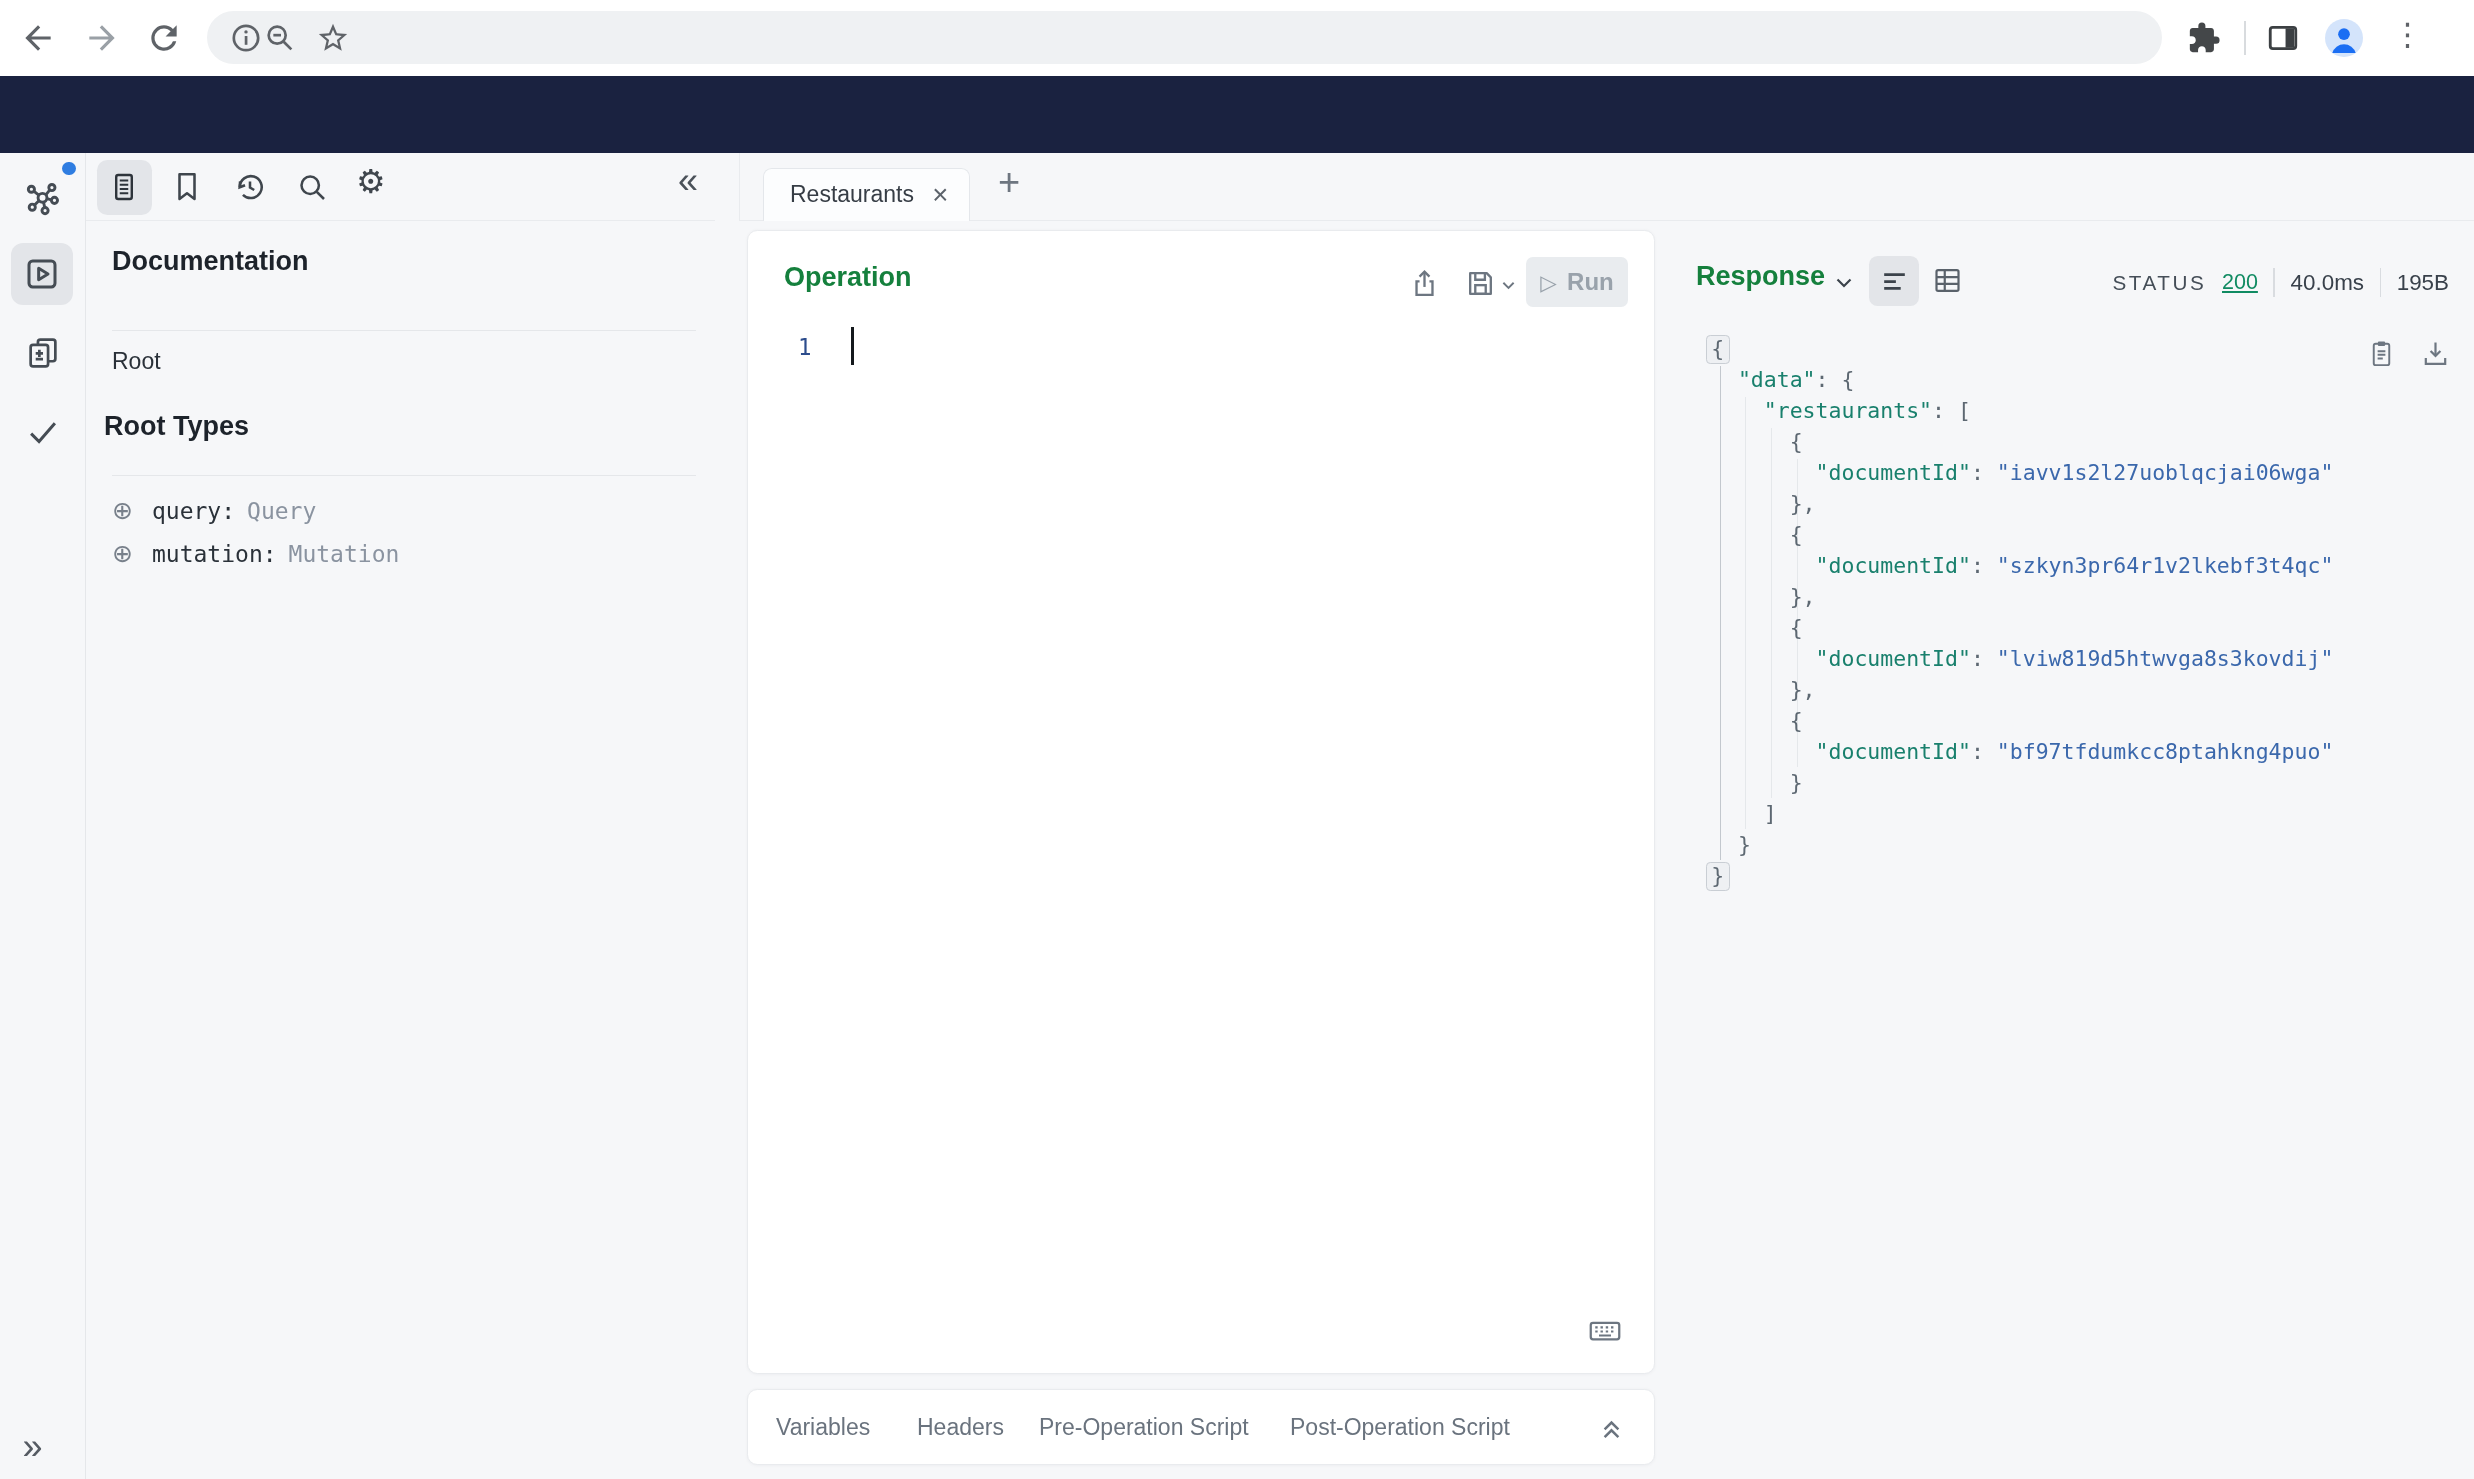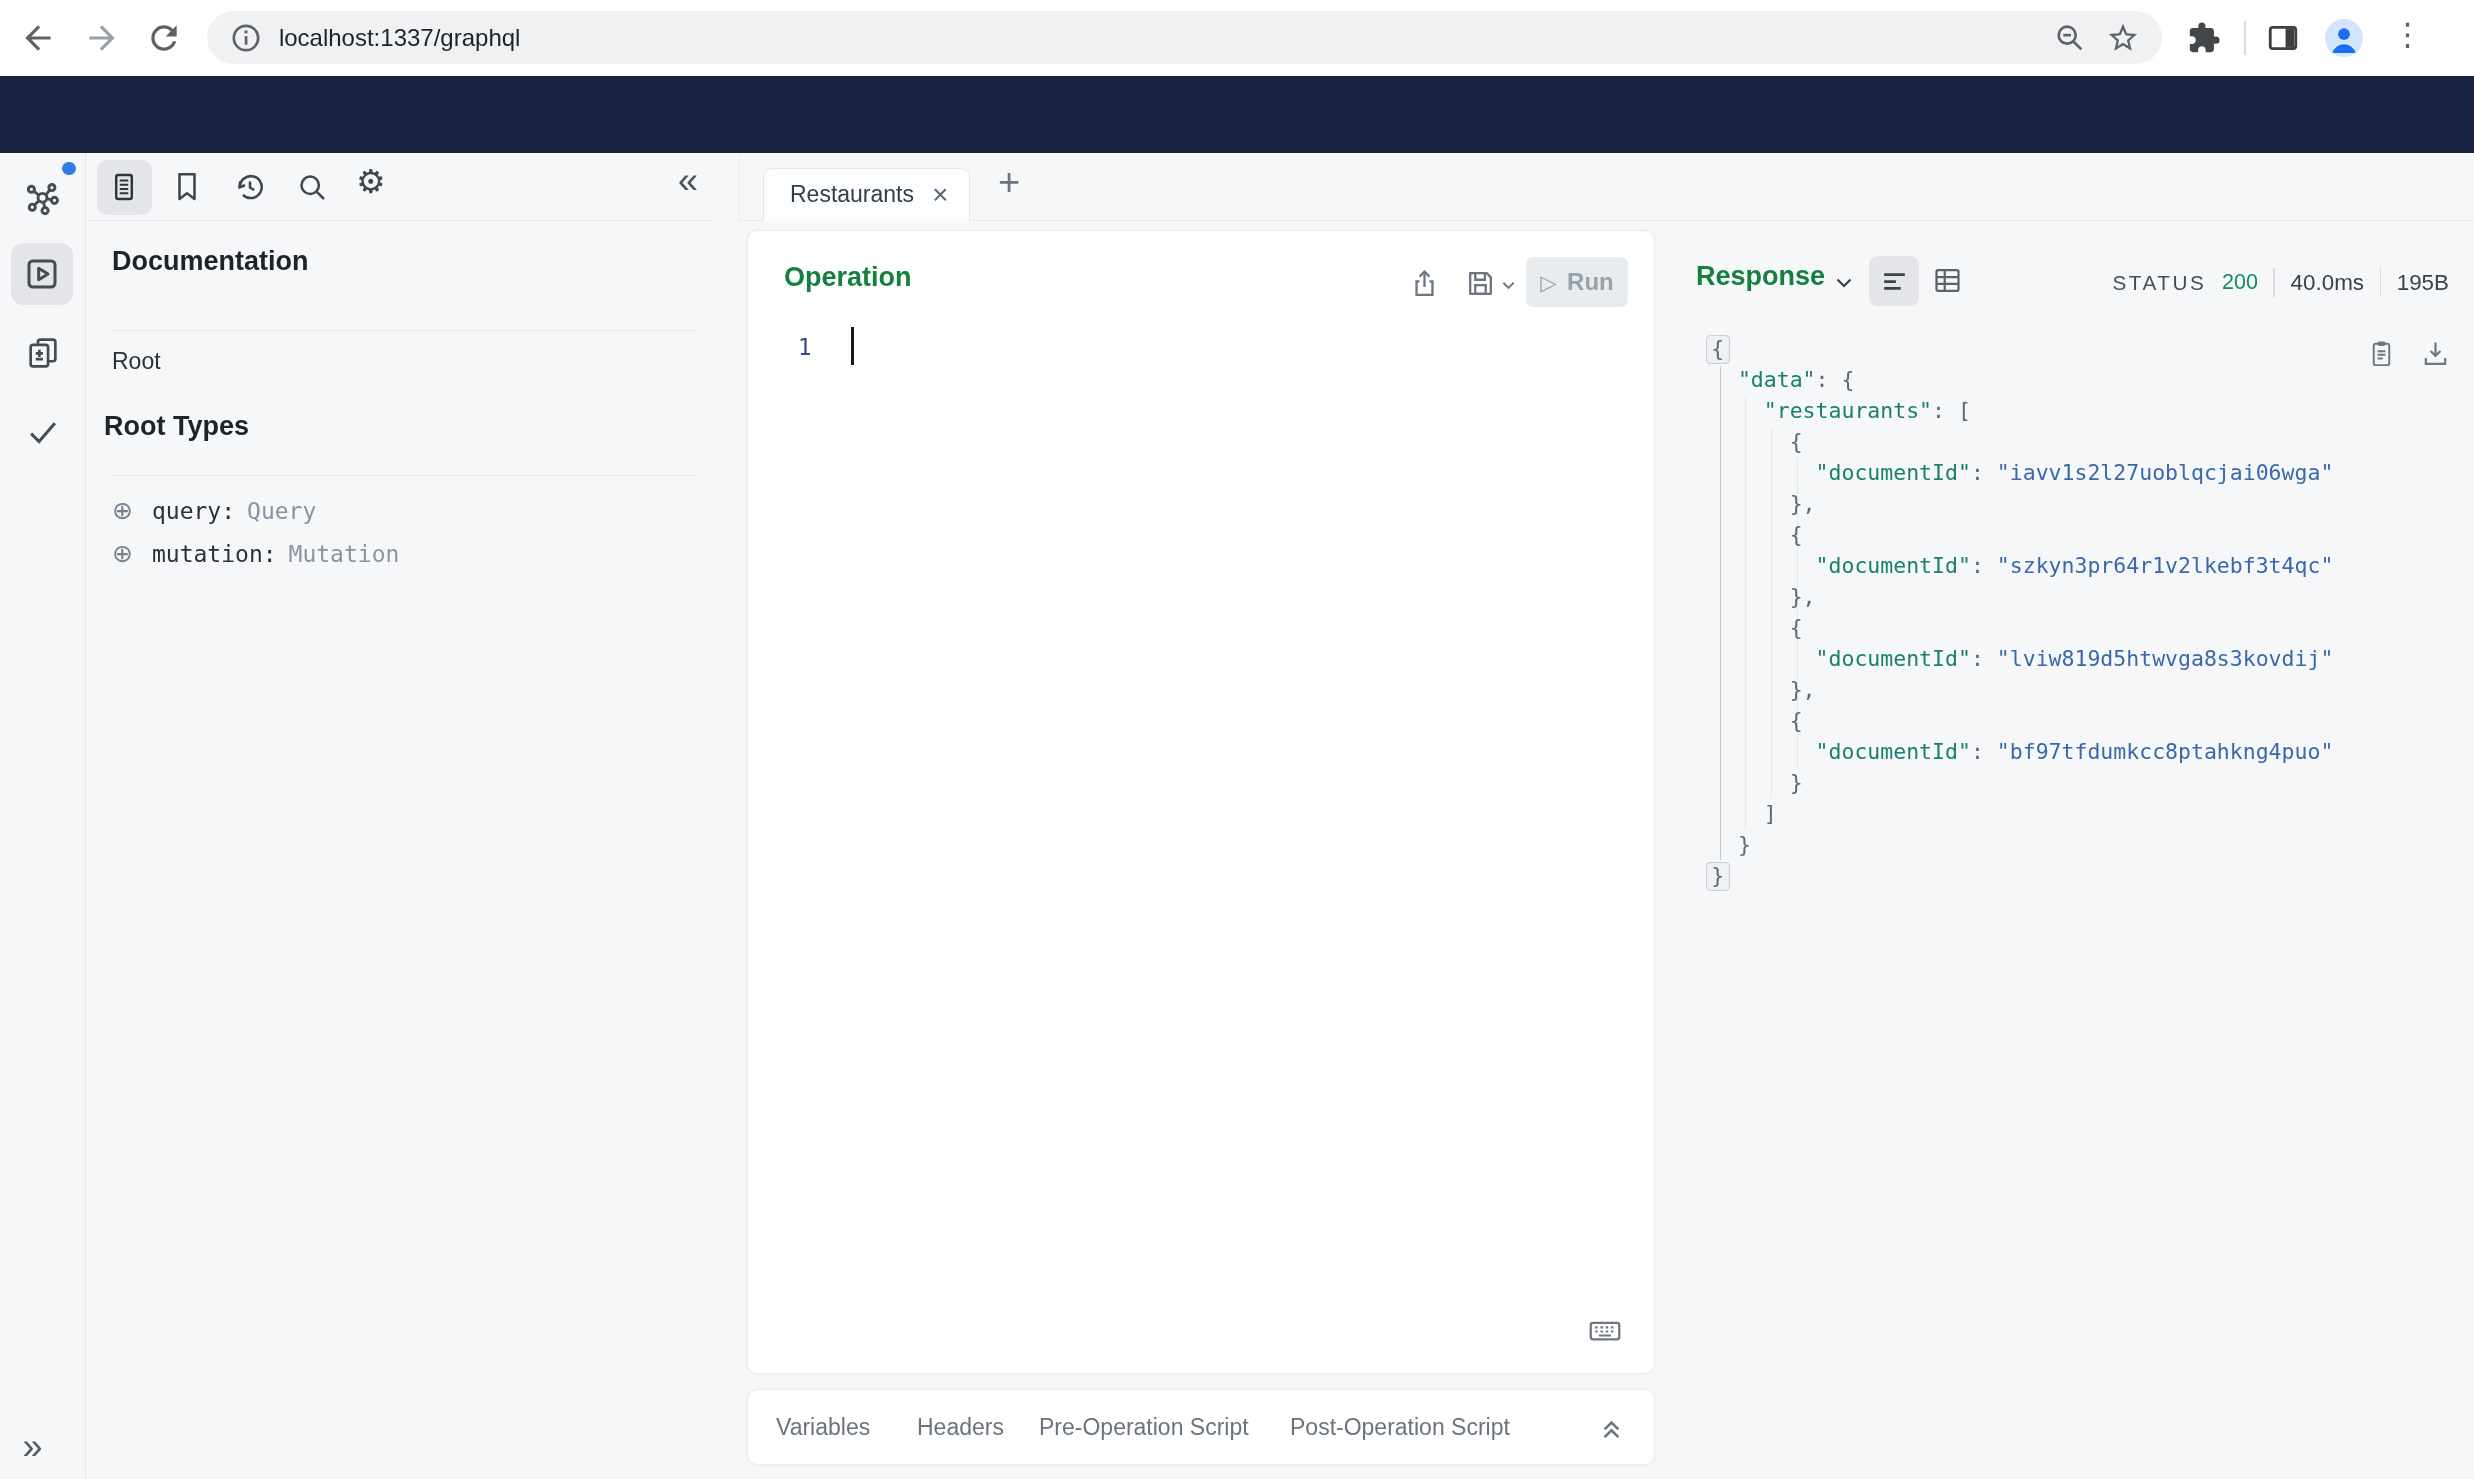--- a/index.html
+++ b/index.html
@@ -84,21 +84,21 @@
 
   
   .dock{position:absolute;left:747px;top:1236px;width:908px;height:76px;}
   .dock-tab{position:absolute;top:24px;font-size:23px;color:#6a737e;background:none;border:none;cursor:pointer;}
 
   
   .resp{position:absolute;left:1655px;top:77px;width:820px;height:1249px;}
   .resp-ico-active{position:absolute;left:214px;top:26px;width:50px;height:50px;background:#e3e5e9;border-radius:8.6px;cursor:pointer;}
   .resp-meta{position:absolute;right:26px;top:38px;display:flex;align-items:center;gap:15.5px;margin-left:11px;}
   .meta-label{font-size:20.7px;letter-spacing:2.6px;color:#454e58;}
-  .meta-code{font-size:21.5px;color:#108b62;}
+  .meta-code{font-size:21.5px;color:#108b62;text-decoration:underline;}
   .meta-div{width:1.7px;height:29px;background:#d9dce0;}
   .meta-val{font-size:22.4px;color:#39414b;}
   .code-wrap{position:absolute;left:57px;top:103px;}
   .code-line{white-space:pre;font-family:"DejaVu Sans Mono",monospace;font-size:21.5px;line-height:31px;}
   .k{color:#19806d;} .s{color:#3b68ac;} .p{color:#5d6872;}
   .f{background:#eef0f3;border:1.3px solid #c9ced4;border-radius:4.3px;padding:0 4.3px 1.7px;margin-left:-6px;cursor:pointer;}
   .fold-line{position:absolute;left:65px;top:136px;width:1.3px;height:494px;background:#c3c8ce;}
   .guide{position:absolute;width:1.3px;background:#e5e8eb;}
 </style>
 </head>
@@ -122,21 +122,20 @@
   </button>
 
   <div class="omnibox">
     <span class="omni-ico">
       <svg viewBox="0 0 24 24" width="34" height="34">
           <circle cx="12" cy="12" r="8.6" fill="none" stroke="currentColor" stroke-width="1.9"></circle>
           <rect x="11.1" y="10.6" width="1.9" height="6.2" fill="currentColor"></rect>
           <circle cx="12" cy="7.7" r="1.2" fill="currentColor"></circle>
         </svg>
     </span>
-    <span class="url">localhost:1337/graphql</span>
     <span class="omni-ico" style="margin-right:19px;">
       <svg viewBox="0 0 24 24" width="34" height="34">
           <circle cx="10" cy="10" r="6" fill="none" stroke="currentColor" stroke-width="1.9"></circle>
           <line x1="14.6" y1="14.6" x2="20" y2="20" stroke="currentColor" stroke-width="1.9"></line>
           <line x1="7.3" y1="10" x2="12.7" y2="10" stroke="currentColor" stroke-width="1.9"></line>
         </svg>
     </span>
     <span class="omni-ico">
       <svg viewBox="0 0 24 24" width="34" height="34">
           <path fill="currentColor" d="M22 9.24l-7.19-.62L12 2 9.19 8.63 2 9.24l5.46 4.73L5.82 21 12 17.27 18.18 21l-1.63-7.03L22 9.24zM12 15.4l-3.76 2.27 1-4.28-3.32-2.88 4.38-.38L12 6.1l1.71 4.04 4.38.38-3.32 2.88 1 4.28L12 15.4z"></path>

